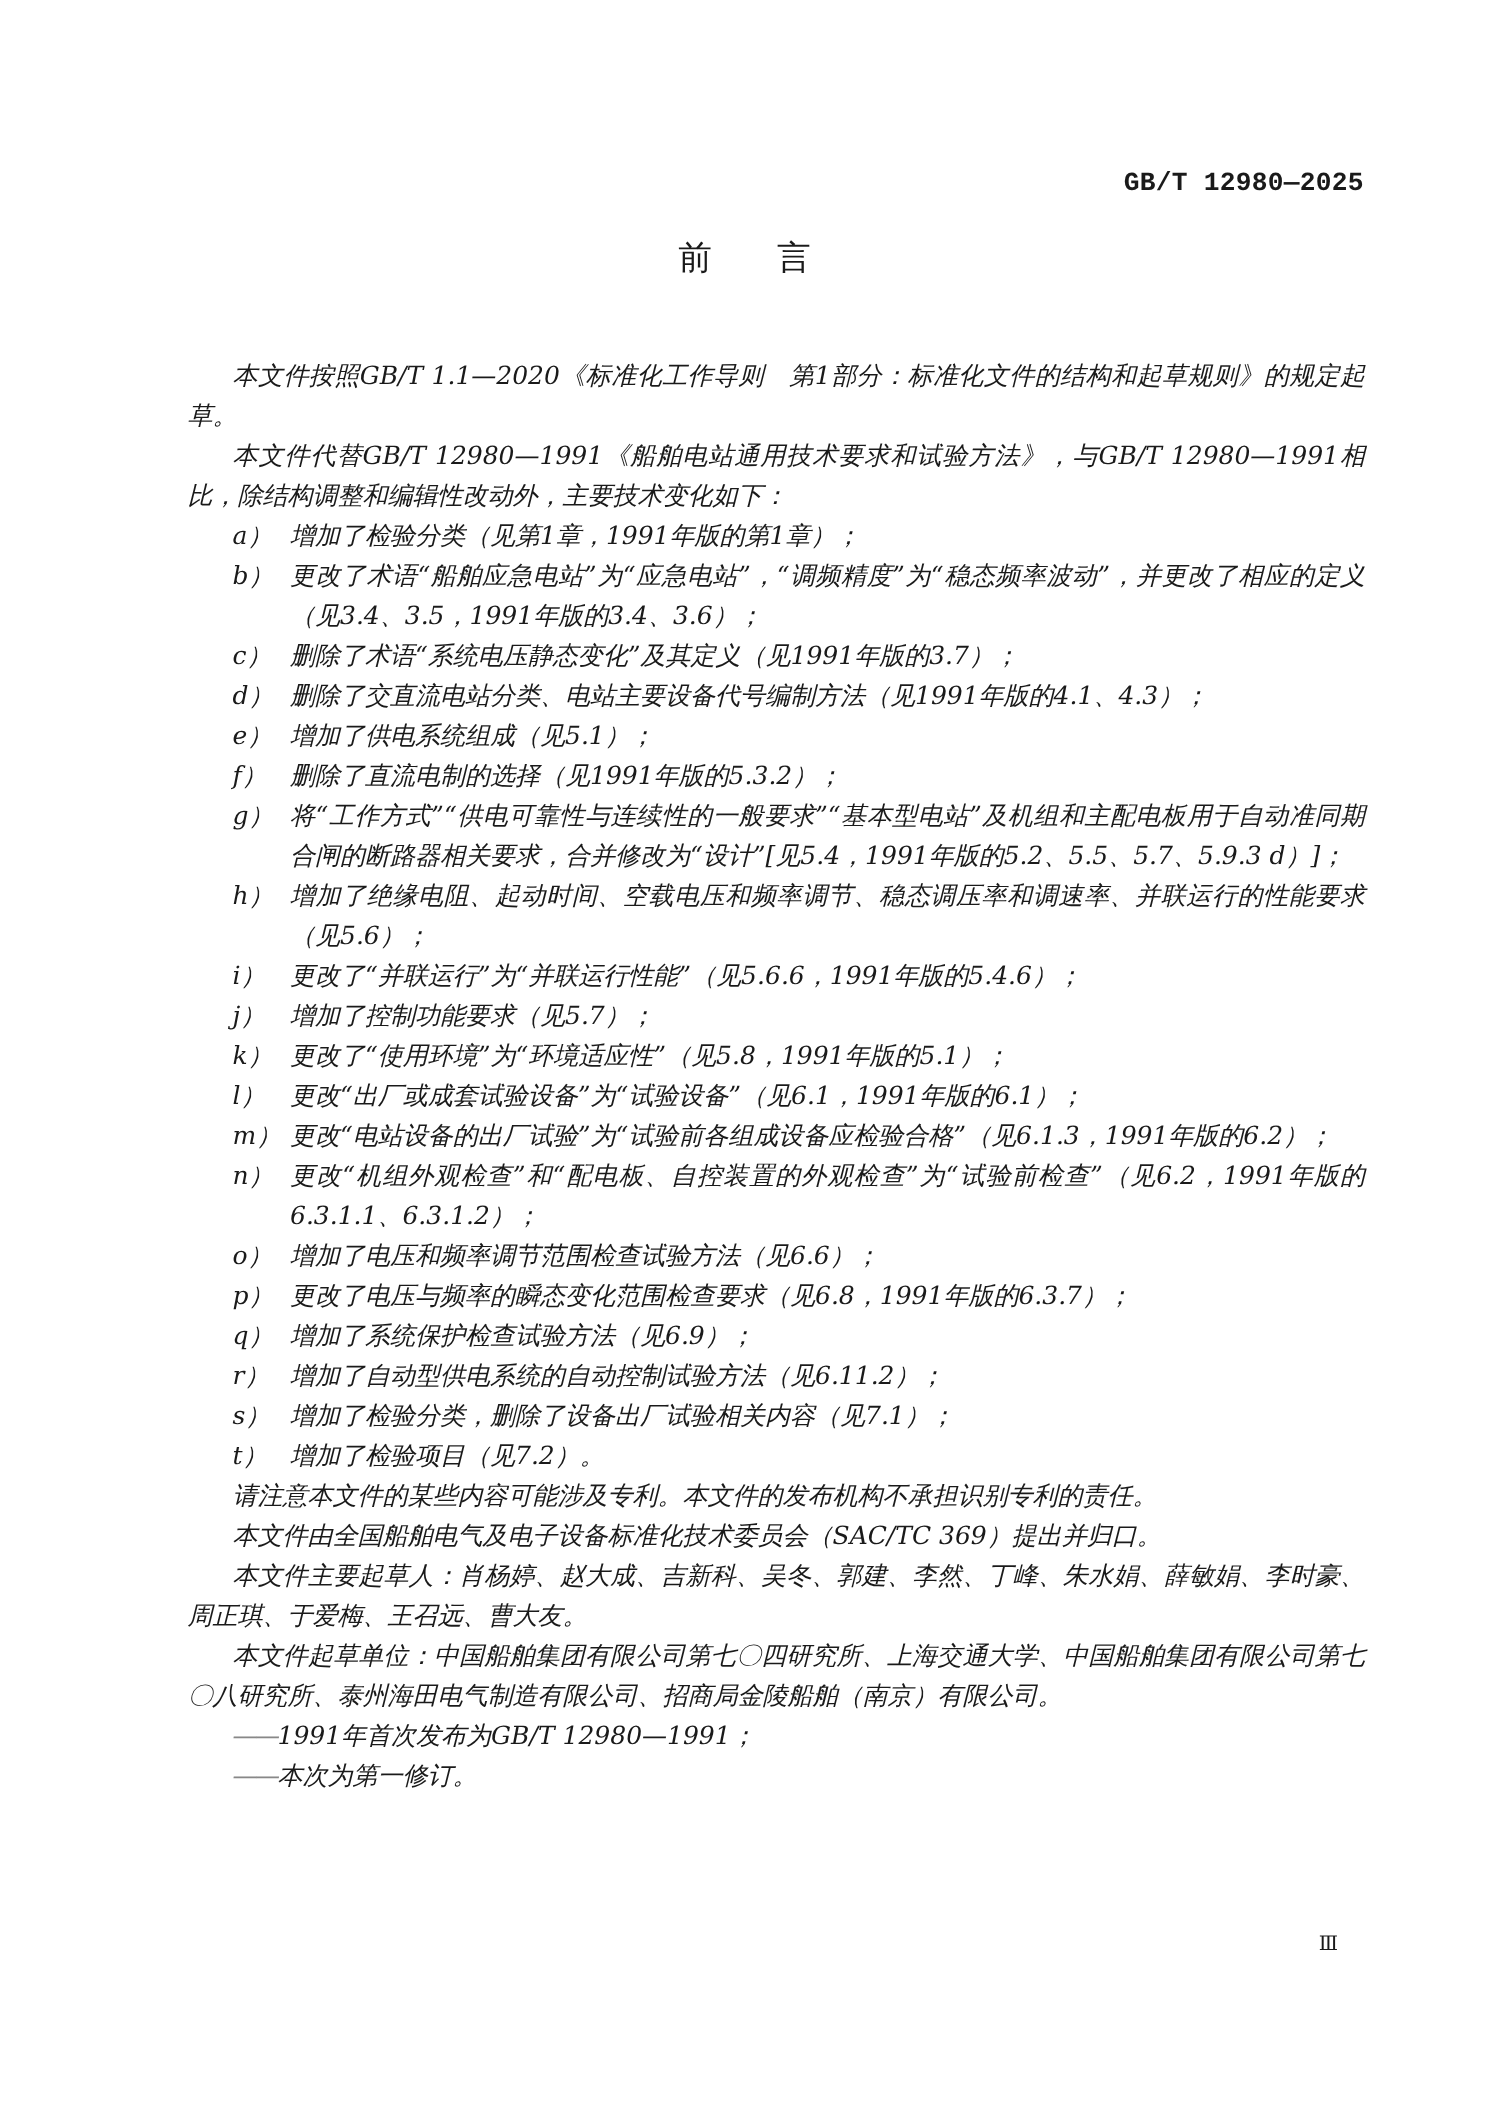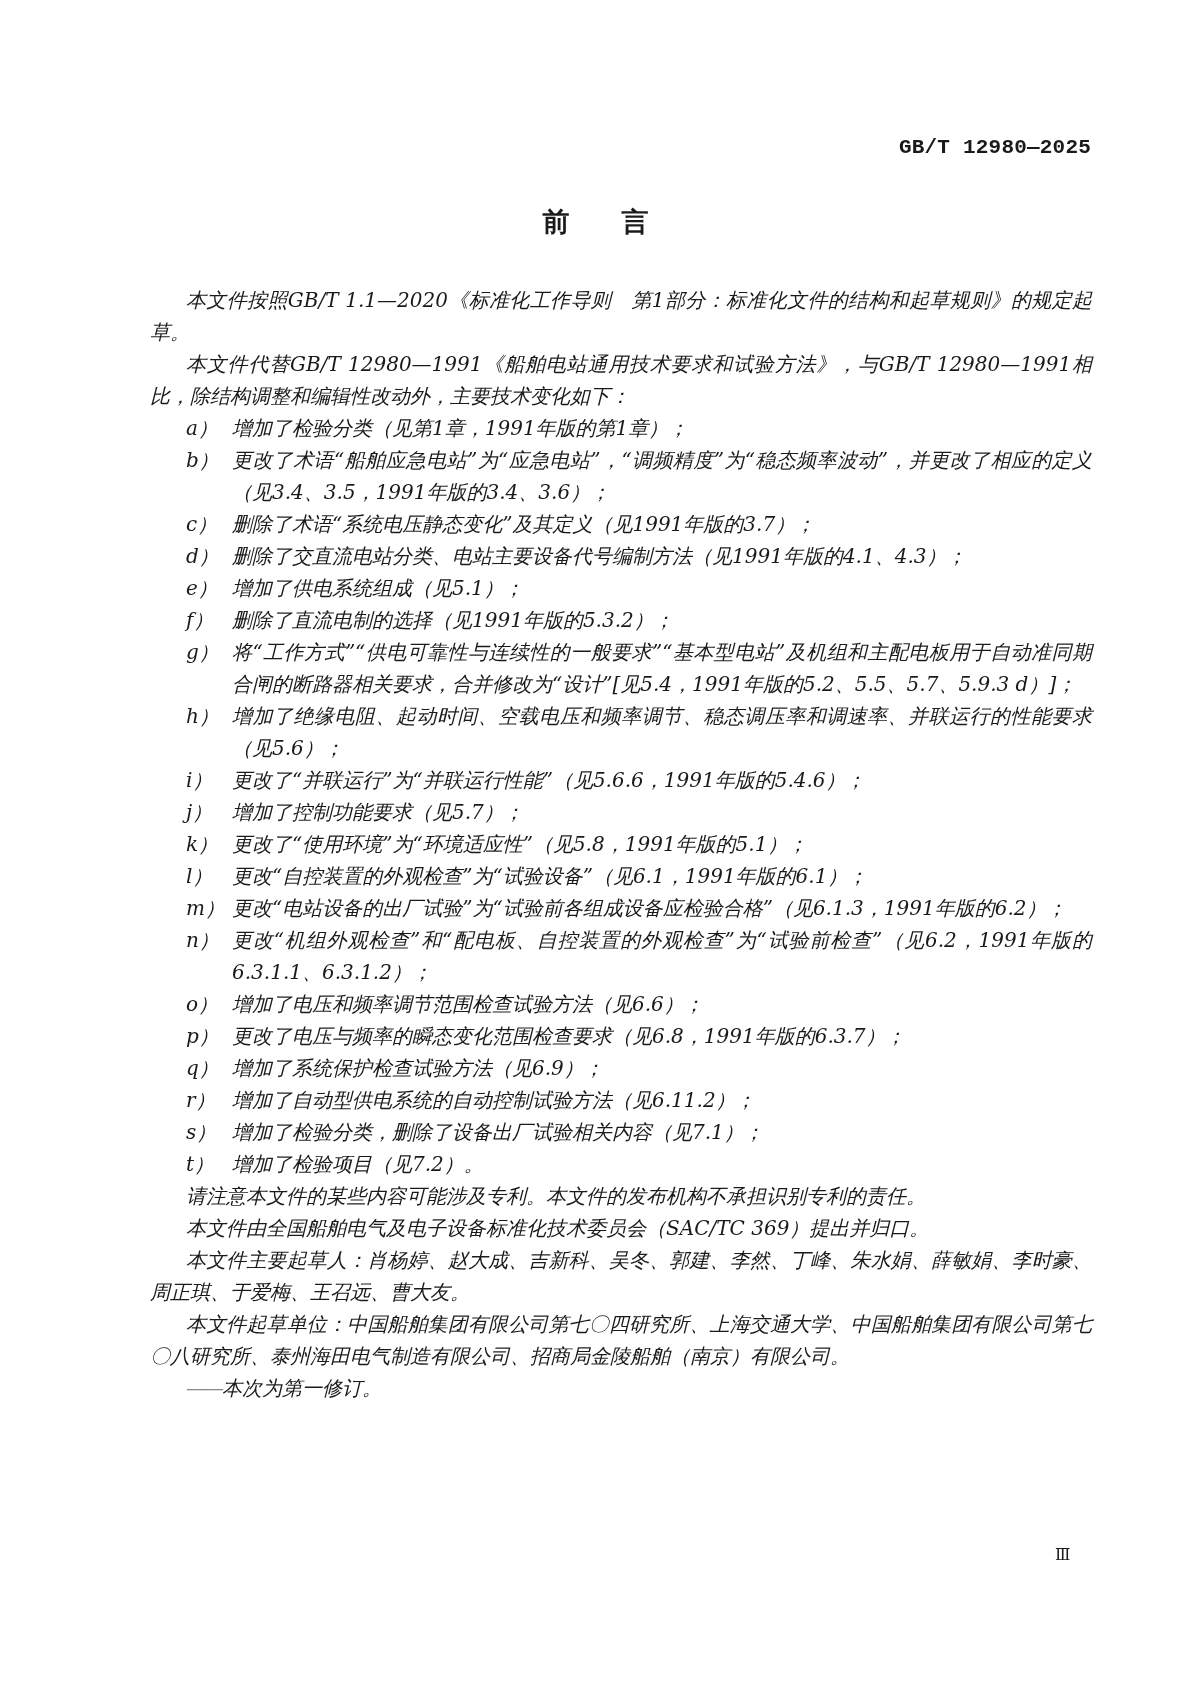--- a/index.html
+++ b/index.html
@@ -1,21 +1,21 @@
 <!DOCTYPE html>
 <html><head>
 <meta charset="utf-8">
 <style>
   html, body { margin: 0; padding: 0; background: #ffffff; }
   body { width: 1191px; height: 1684px; position: relative; overflow: hidden;
          font-family: "DejaVu Serif", "Liberation Serif", serif; color: #1a1a1a; }
   .std-code { position: absolute; top: 136px; right: 100px; font-size: 21px;
               font-family: Liberation Mono, monospace; font-weight: bold; letter-spacing: 0.2px; }
-  .title { position: absolute; top: 204px; left: 0; width: 1191px; text-align: center;
-           font-family: "DejaVu Sans", "Liberation Sans", sans-serif; font-weight: bold; font-size: 27px; letter-spacing: 52px; text-indent: 52px; }
+  .title { position: absolute; top: 188px; left: 0; width: 1191px; text-align: center;
+           font-family: "DejaVu Sans", "Liberation Sans", sans-serif; font-weight: normal; font-size: 27px; letter-spacing: 52px; text-indent: 52px; }
   .body { position: absolute; top: 284px; left: 150px; width: 942px; font-size: 20px; line-height: 32px; font-style: italic; }
   .para { text-indent: 36px; margin: 0; text-align: justify; }
   .item { display: flex; margin: 0; }
   .item-label { width: 46px; flex: 0 0 46px; padding-left: 36px; box-sizing: content-box; }
   .item-text { flex: 1; text-align: justify; }
   .dash-item { padding-left: 36px; margin: 0; }
   .dash { color: #888; letter-spacing: -2px; }
   .page-num { position: absolute; top: 1545px; left: 1055px; font-size: 16px; }
 </style>
 </head>
@@ -69,21 +69,21 @@
     <div class="item">
         <span class="item-label">j）</span>
         <span class="item-text">增加了控制功能要求（见5.7）；</span>
       </div>
     <div class="item">
         <span class="item-label">k）</span>
         <span class="item-text">更改了“使用环境”为“环境适应性”（见5.8，1991年版的5.1）；</span>
       </div>
     <div class="item">
         <span class="item-label">l）</span>
-        <span class="item-text">更改“自控装置的外观检查”为“试验设备”（见6.1，1991年版的6.1）；</span>
+        <span class="item-text">更改“出厂或成套试验设备”为“试验设备”（见6.1，1991年版的6.1）；</span>
       </div>
     <div class="item">
         <span class="item-label">m）</span>
         <span class="item-text">更改“电站设备的出厂试验”为“试验前各组成设备应检验合格”（见6.1.3，1991年版的6.2）；</span>
       </div>
     <div class="item">
         <span class="item-label">n）</span>
         <span class="item-text">更改“机组外观检查”和“配电板、自控装置的外观检查”为“试验前检查”（见6.2，1991年版的6.3.1.1、6.3.1.2）；</span>
       </div>
     <div class="item">
@@ -110,16 +110,17 @@
         <span class="item-label">t）</span>
         <span class="item-text">增加了检验项目（见7.2）。</span>
       </div>
   </div>
 
   <p class="para">请注意本文件的某些内容可能涉及专利。本文件的发布机构不承担识别专利的责任。</p>
   <p class="para">本文件由全国船舶电气及电子设备标准化技术委员会（SAC/TC 369）提出并归口。</p>
   <p class="para">本文件主要起草人：肖杨婷、赵大成、吉新科、吴冬、郭建、李然、丁峰、朱水娟、薛敏娟、李时豪、周正琪、于爱梅、王召远、曹大友。</p>
   <p class="para">本文件起草单位：中国船舶集团有限公司第七〇四研究所、上海交通大学、中国船舶集团有限公司第七〇八研究所、泰州海田电气制造有限公司、招商局金陵船舶（南京）有限公司。</p>
 
+  <div class="dash-item"><span class="dash">——</span><span>1991年首次发布为GB/T 12980—1991；</span></div>
   <div class="dash-item"><span class="dash">——</span><span>本次为第一修订。</span></div>
 </div>
 
 <div class="page-num">Ⅲ</div>
 
 </body></html>

